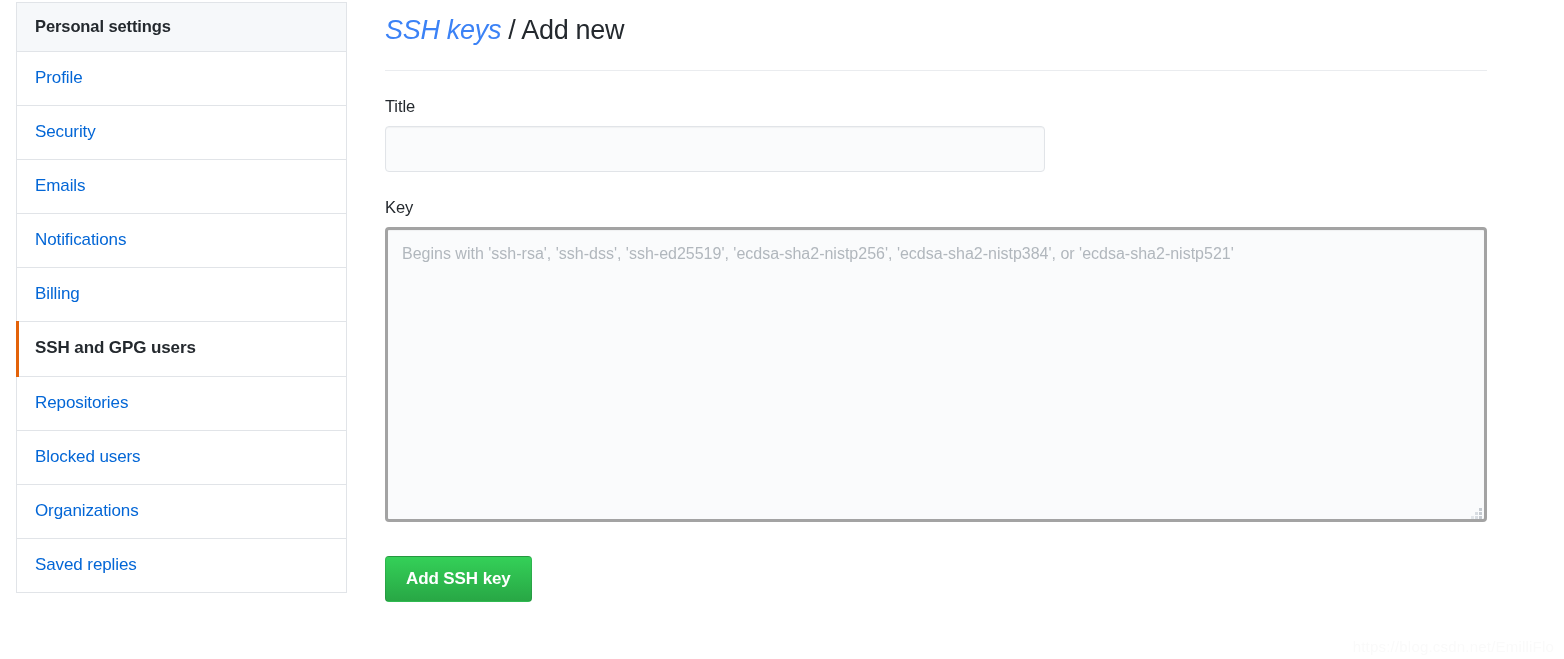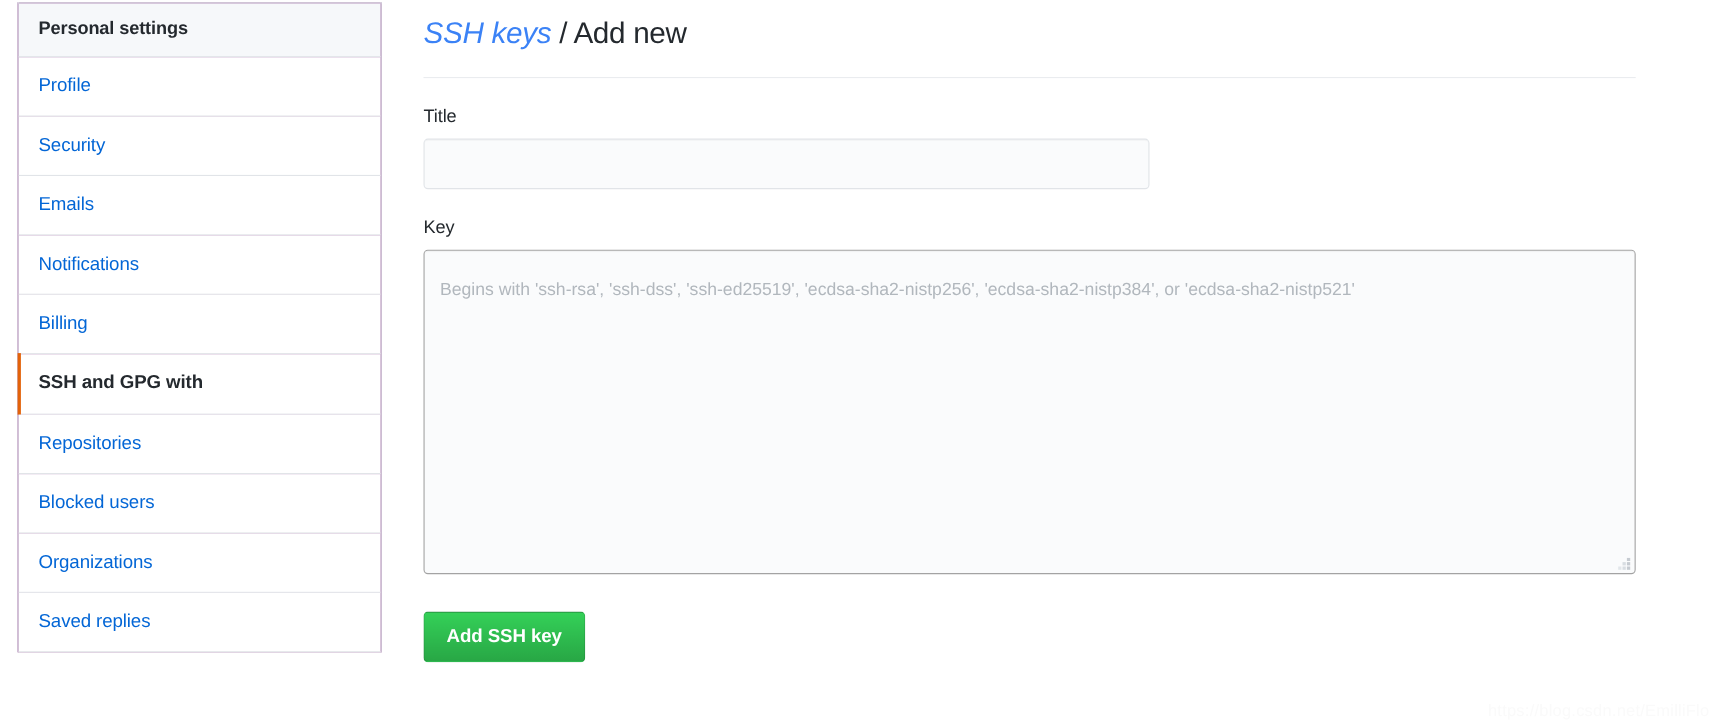--- a/index.html
+++ b/index.html
@@ -130,23 +130,23 @@
     outline: none;
     box-shadow: inset 0 1px 1px rgba(27,31,35,0.04);
   }
   .text-input::placeholder { color: #b1b7bd; }
 
   .key-textarea {
     display: block;
     width: 1102px;
     height: 295px;
     background: #fafbfc;
-    border: 1px solid #a3a3a3;
+    border: 3px solid #a3a3a3;
     border-radius: 4px;
-    padding: 24px 14px;
+    padding: 12px 14px;
     font-size: 16px;
     font-family: "Liberation Sans", sans-serif;
     color: #24292e;
     outline: none;
     resize: none;
     line-height: 1.45;
     box-shadow: inset 0 1px 1px rgba(27,31,35,0.04);
   }
   .key-textarea::placeholder { color: #b1b7bd; }
 
@@ -192,21 +192,21 @@
 <div class="page">
 
   <nav class="sidebar">
     <div class="sidebar-header">Personal settings</div>
     <div id="sidebar-items">
         <a class="sidebar-item">Profile</a>
         <a class="sidebar-item">Security</a>
         <a class="sidebar-item">Emails</a>
         <a class="sidebar-item">Notifications</a>
         <a class="sidebar-item">Billing</a>
-        <a class="sidebar-item selected">SSH and GPG with</a>
+        <a class="sidebar-item selected">SSH and GPG users</a>
         <a class="sidebar-item">Repositories</a>
         <a class="sidebar-item">Blocked users</a>
         <a class="sidebar-item">Organizations</a>
         <a class="sidebar-item">Saved replies</a>
       </div>
   </nav>
 
   <main class="main">
 
     <h1 class="page-title">

